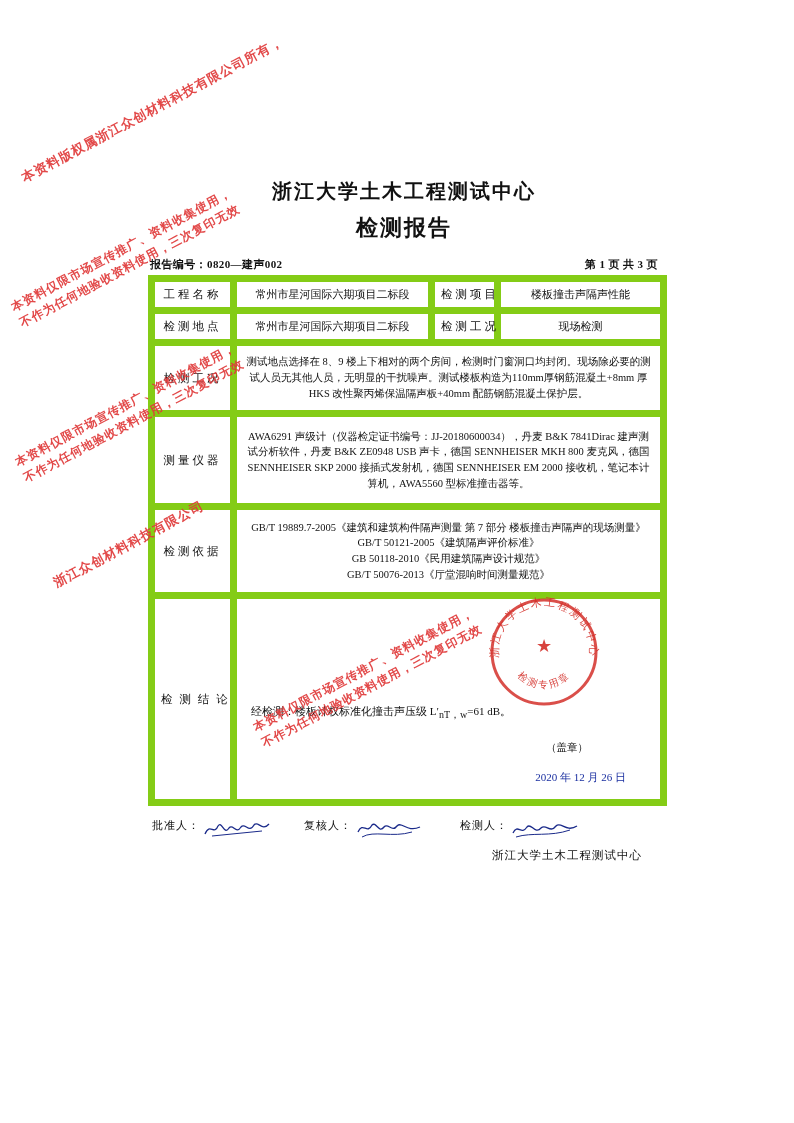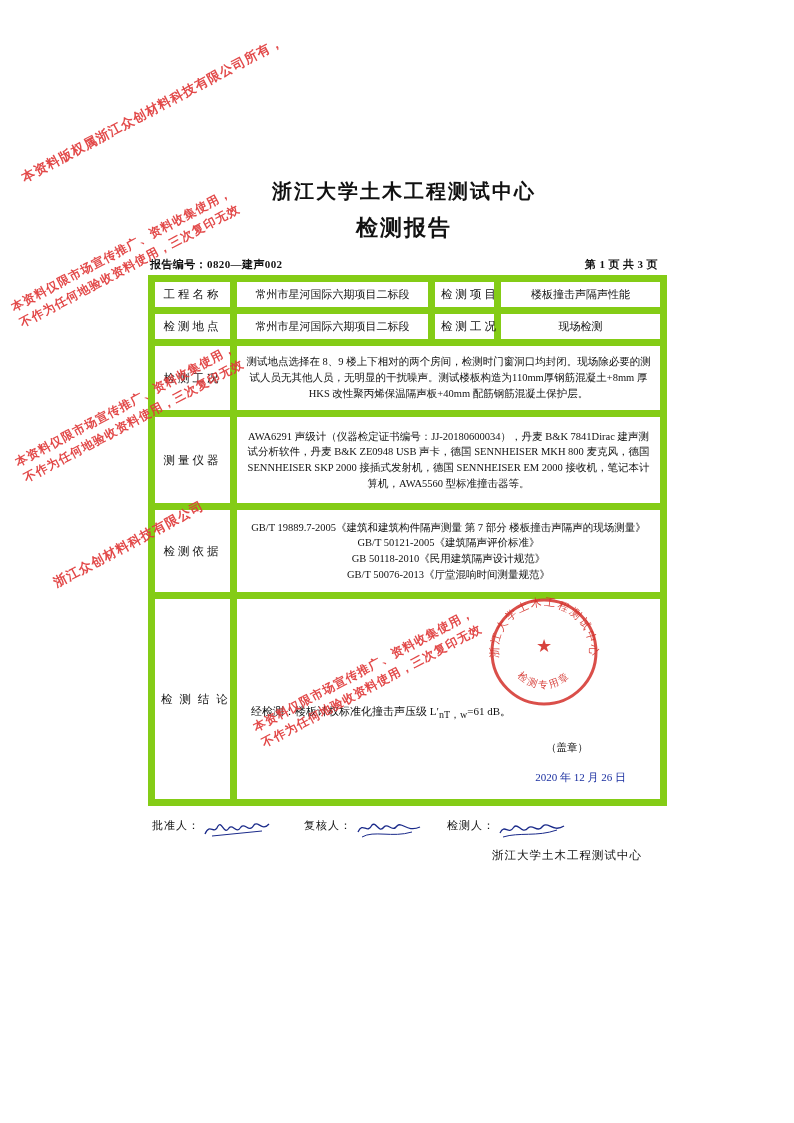--- a/index.html
+++ b/index.html
@@ -264,21 +264,21 @@
       </div>
       <div class="sign-item" style="margin-left:32px">
         <span class="lbl">复核人：</span>
         <span class="sign-scribble scribble">
           <svg width="70" height="22" viewBox="0 0 70 22">
             <path d="M4 14 C9 3, 13 17, 18 7 C22 3, 25 16, 30 9 C34 4, 38 15, 43 8 C48 3, 53 15, 66 9" fill="none" stroke="#1a2a8a" stroke-width="1.3"></path>
             <path d="M8 19 C20 12, 38 20, 58 14" fill="none" stroke="#1a2a8a" stroke-width="1"></path>
           </svg>
         </span>
       </div>
-      <div class="sign-item" style="margin-left:23px">
+      <div class="sign-item" style="margin-left:36px">
         <span class="lbl">检测人：</span>
         <span class="sign-scribble scribble">
           <svg width="70" height="22" viewBox="0 0 70 22">
             <path d="M3 15 C8 5, 11 18, 17 9 C21 4, 25 17, 31 10 C36 5, 40 16, 46 8 C51 3, 56 15, 67 8" fill="none" stroke="#1a2a8a" stroke-width="1.3"></path>
             <path d="M6 19 C22 14, 40 19, 60 12" fill="none" stroke="#1a2a8a" stroke-width="1"></path>
           </svg>
         </span>
       </div>
     </div>
 

